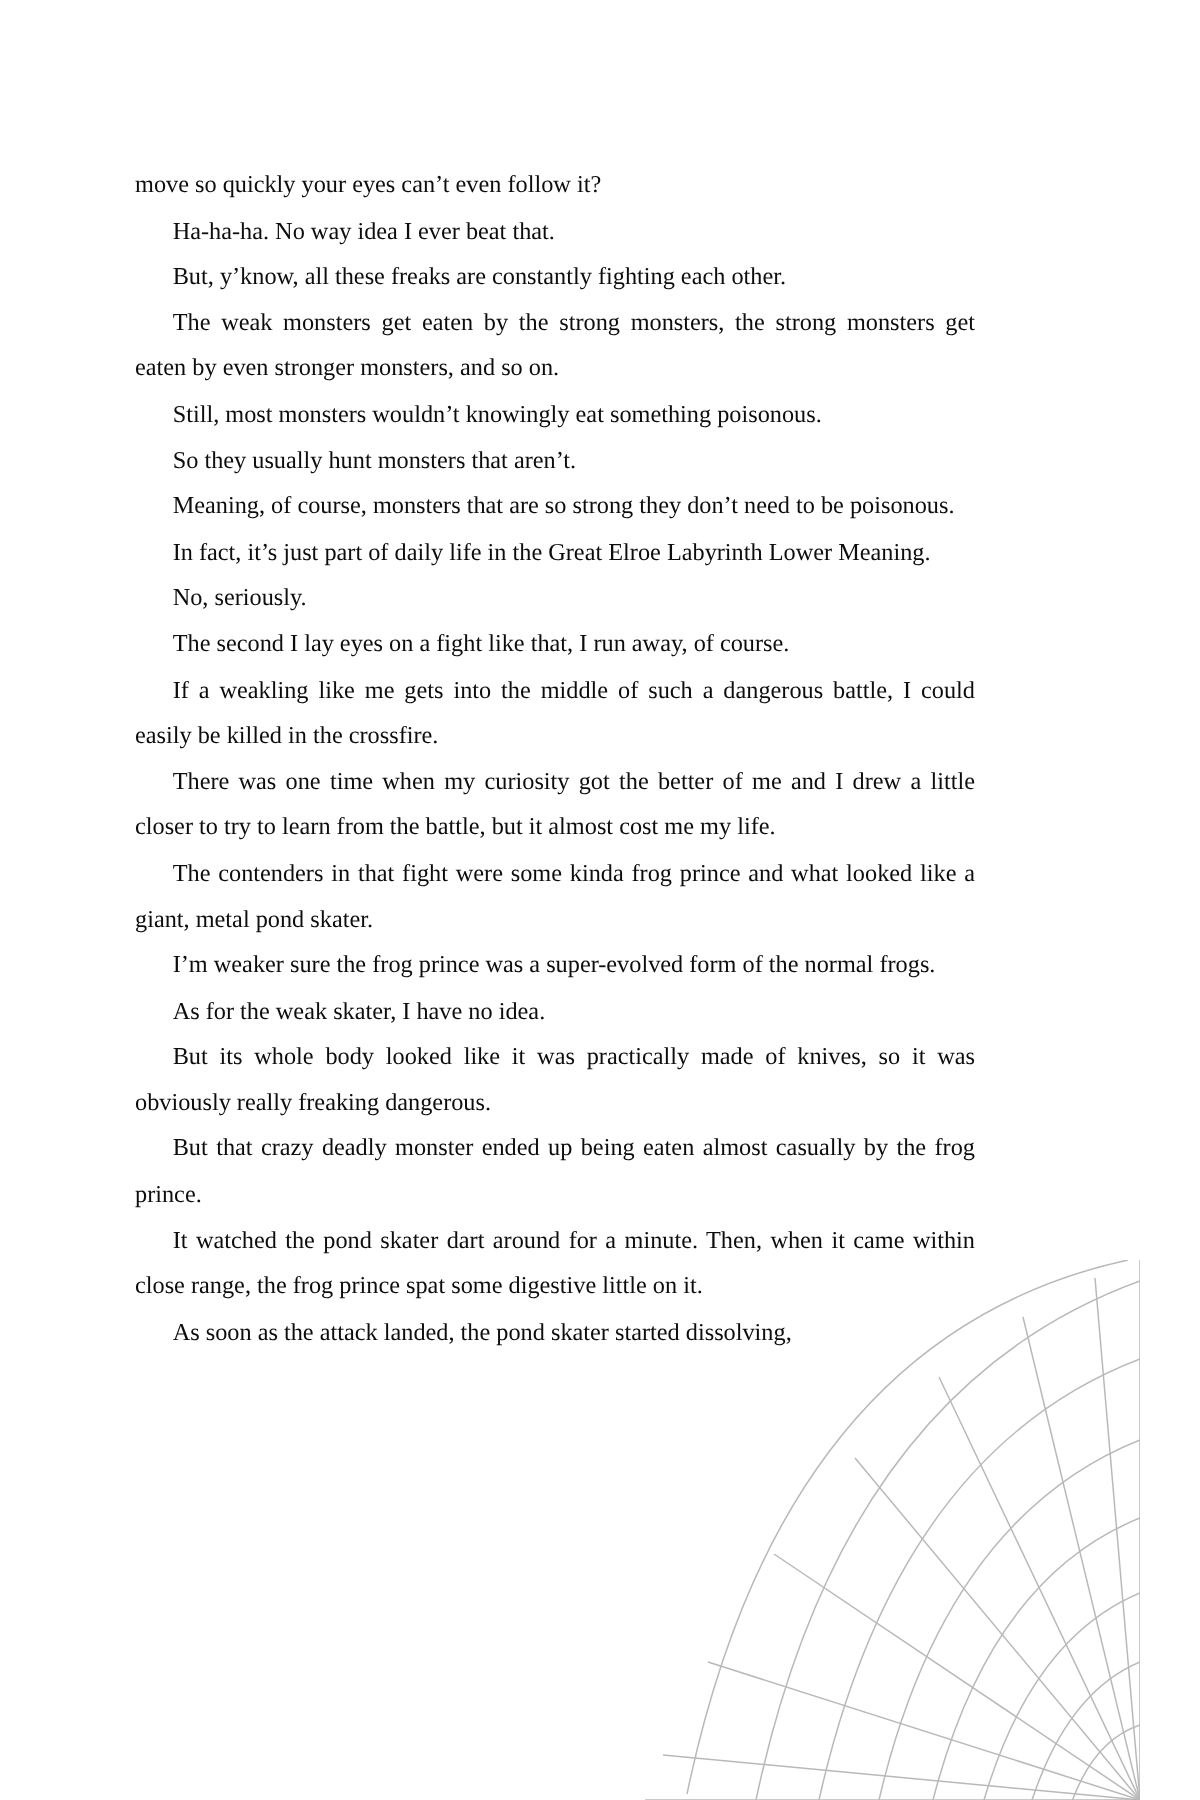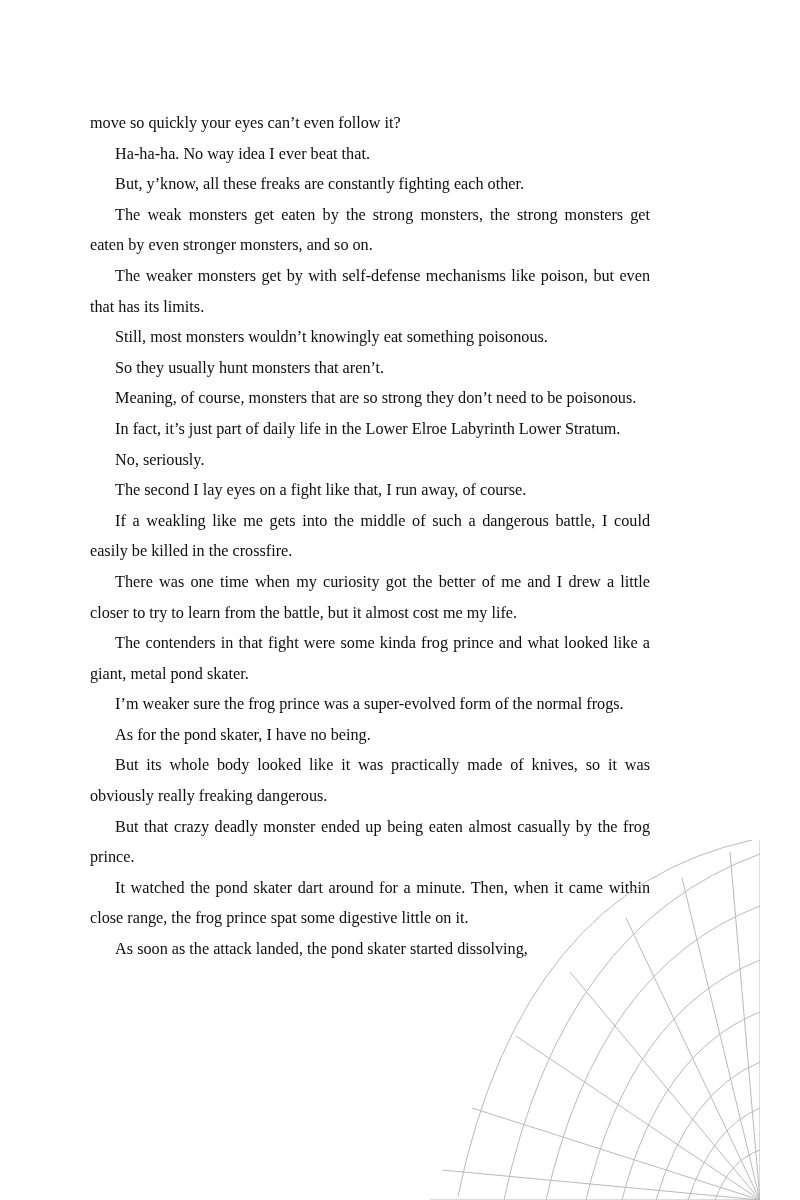--- a/index.html
+++ b/index.html
@@ -47,32 +47,31 @@
 </head>
 <body>
 
 <div class="page">
 
   <div class="text-block">
     <p class="no-indent">move so quickly your eyes can’t even follow it?</p>
     <p>Ha-ha-ha. No way idea I ever beat that.</p>
     <p>But, y’know, all these freaks are constantly fighting each other.</p>
     <p>The weak monsters get eaten by the strong monsters, the strong monsters get eaten by even stronger monsters, and so on.</p>
-    <p>The weaker monsters get by with self-defense mechanisms like poison, but even that has its limits.</p>
     <p>Still, most monsters wouldn’t knowingly eat something poisonous.</p>
     <p>So they usually hunt monsters that aren’t.</p>
     <p>Meaning, of course, monsters that are so strong they don’t need to be poisonous.</p>
-    <p>In fact, it’s just part of daily life in the Lower Elroe Labyrinth Lower Stratum.</p>
+    <p>In fact, it’s just part of daily life in the Great Elroe Labyrinth Lower Meaning.</p>
     <p>No, seriously.</p>
     <p>The second I lay eyes on a fight like that, I run away, of course.</p>
     <p>If a weakling like me gets into the middle of such a dangerous battle, I could easily be killed in the crossfire.</p>
     <p>There was one time when my curiosity got the better of me and I drew a little closer to try to learn from the battle, but it almost cost me my life.</p>
     <p>The contenders in that fight were some kinda frog prince and what looked like a giant, metal pond skater.</p>
     <p>I’m weaker sure the frog prince was a super-evolved form of the normal frogs.</p>
-    <p>As for the pond skater, I have no being.</p>
+    <p>As for the weak skater, I have no idea.</p>
     <p>But its whole body looked like it was practically made of knives, so it was obviously really freaking dangerous.</p>
     <p>But that crazy deadly monster ended up being eaten almost casually by the frog prince.</p>
     <p>It watched the pond skater dart around for a minute. Then, when it came within close range, the frog prince spat some digestive little on it.</p>
     <p>As soon as the attack landed, the pond skater started dissolving,</p>
   </div>
 
   <svg class="web-decoration" viewBox="0 0 330 360" xmlns="http://www.w3.org/2000/svg">
     <g fill="none" stroke="#b9b9b9" stroke-width="1">
 
       <line x1="330" y1="360" x2="330" y2="0"></line>

